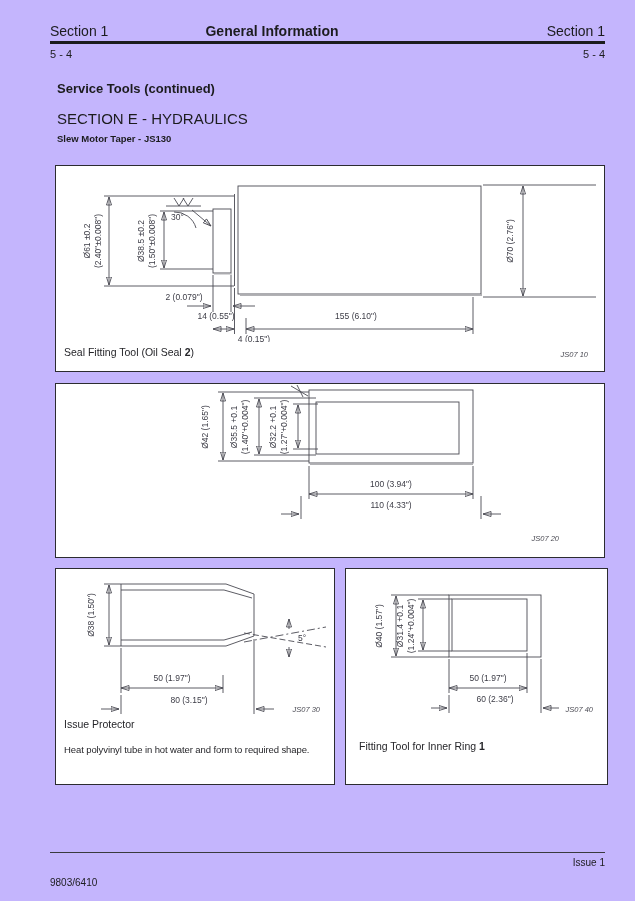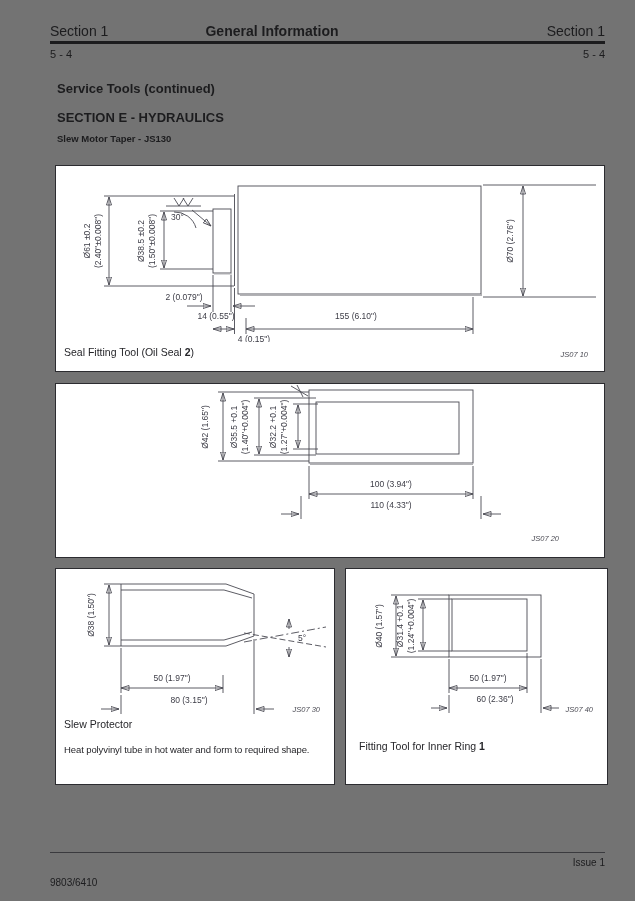--- a/index.html
+++ b/index.html
@@ -1,30 +1,30 @@
 <!DOCTYPE html>
 <html><head>
 <meta charset="utf-8">
 <style>
   html,body{margin:0;padding:0;background:#e8e8e8;}
   .page{
-    position:relative;width:635px;height:901px;background:#737373;
+    position:relative;width:635px;height:901px;background:#c4b5fd;
     font-family:"Liberation Sans",sans-serif;color:#1c1c1e;overflow:hidden;
   }
   .abs{position:absolute;}
   
   .hdr-left{top:23px;left:50px;font-size:14px;}
   .hdr-center{top:23px;left:0;width:544px;text-align:center;font-size:14px;font-weight:bold;}
   .hdr-right{top:23px;right:30px;font-size:14px;}
   .hdr-rule{top:41px;left:50px;width:555px;height:3px;background:#1c1c1e;}
   .pn-left{top:48px;left:50px;font-size:11px;}
   .pn-right{top:48px;right:30px;font-size:11px;}
   
   .h-main{top:81px;left:57px;font-size:13px;font-weight:bold;}
-  .h-sec{top:110px;left:57px;font-size:13px;font-weight:bold;}
+  .h-sec{top:110px;left:57px;font-size:15px;font-weight:normal;}
   .h-unit{top:133px;left:57px;font-size:9.5px;font-weight:bold;}
   
   .figbox{border:1px solid #2c2c30;background:#fff;}
   .fig1{top:165px;left:55px;width:548px;height:205px;}
   .fig2{top:383px;left:55px;width:548px;height:173px;}
   .fig3{top:568px;left:55px;width:278px;height:215px;}
   .fig4{top:568px;left:345px;width:261px;height:215px;}
   .caption{font-size:10.5px;color:#26262a;white-space:nowrap;}
   .figref{font-size:7.5px;font-style:italic;color:#4c4c55;white-space:nowrap;}
   .note{font-size:9.5px;letter-spacing:-0.1px;color:#26262a;white-space:nowrap;}
@@ -192,21 +192,21 @@
       <line x1="167" y1="106" x2="167" y2="124"></line>
       <line x1="65" y1="119" x2="167" y2="119" marker-start="url(#m3s)" marker-end="url(#m3e)"></line>
       <text x="116" y="112" text-anchor="middle">50 (1.97")</text>
       <line x1="198" y1="70" x2="198" y2="145"></line>
       <line x1="65" y1="126" x2="65" y2="145"></line>
       <line x1="45" y1="140" x2="63" y2="140" marker-end="url(#m3e)"></line>
       <line x1="218" y1="140" x2="200" y2="140" marker-end="url(#m3e)"></line>
       <text x="133" y="134" text-anchor="middle">80 (3.15")</text>
     </svg>
     <div class="abs figref" style="top:136px;right:14px;">JS07 30</div>
-    <div class="abs caption" style="top:149px;left:8px;">Slew Protector</div>
+    <div class="abs caption" style="top:149px;left:8px;">Issue Protector</div>
     <div class="abs note" style="top:175px;left:8px;">Heat polyvinyl tube in hot water and form to required shape.</div>
   </div>
 
   <div class="abs figbox fig4">
     <svg width="259" height="168" viewBox="0 0 259 168">
       <defs>
         <marker id="m4e" markerWidth="9" markerHeight="6" refX="8.5" refY="3" orient="auto" markerUnits="userSpaceOnUse">
             <path d="M0.5,0.5 L8.5,3 L0.5,5.5 Z" fill="#4a4a52" stroke="none"></path>
           </marker>
         <marker id="m4s" markerWidth="9" markerHeight="6" refX="0.5" refY="3" orient="auto" markerUnits="userSpaceOnUse">

